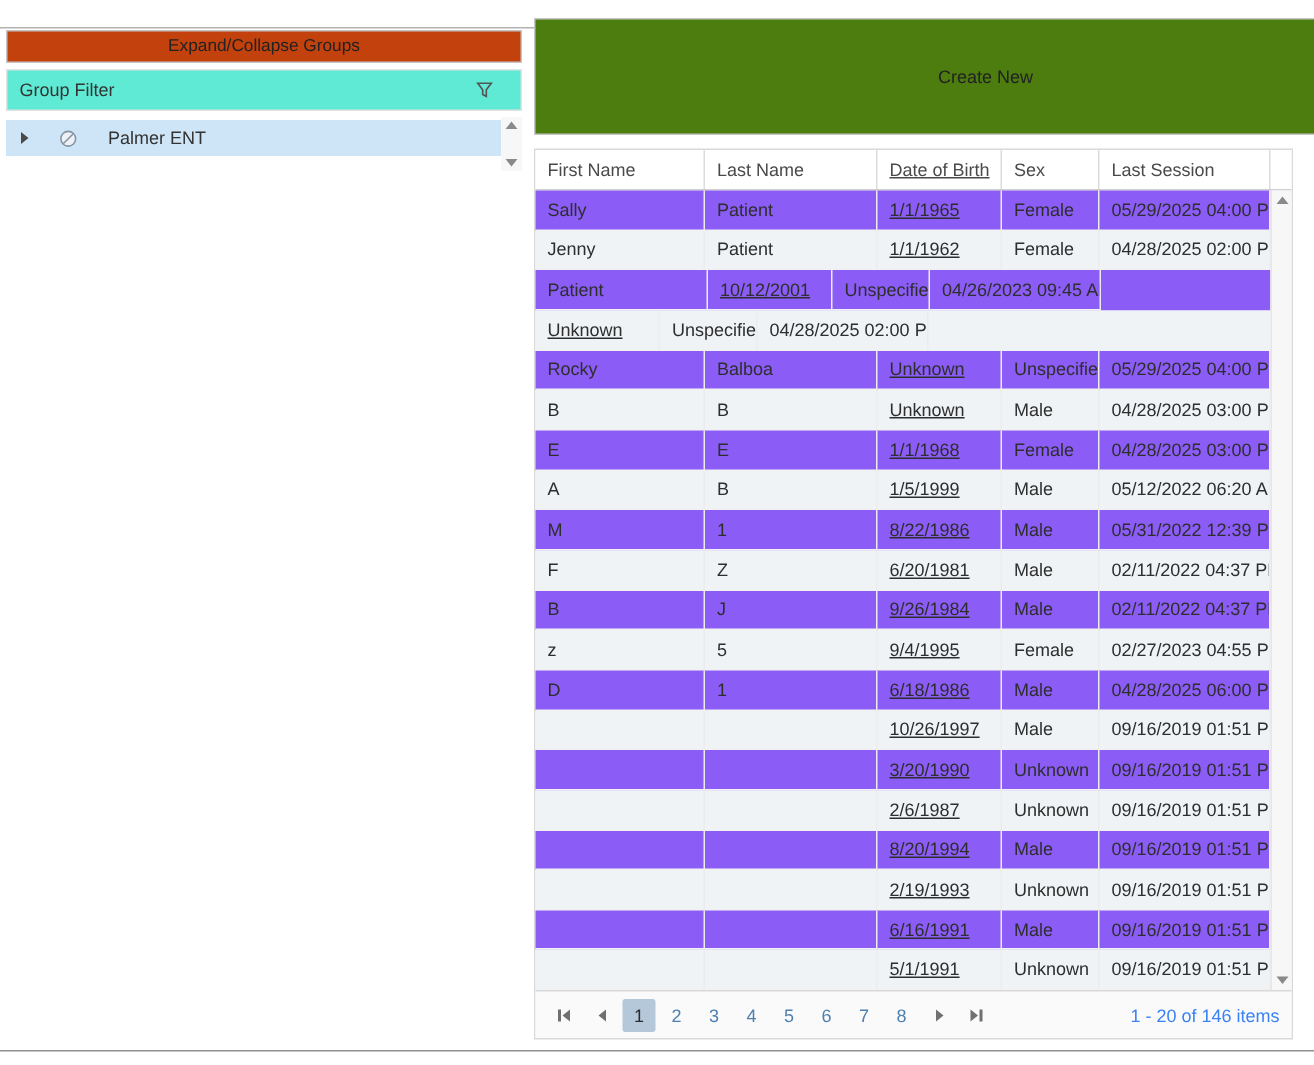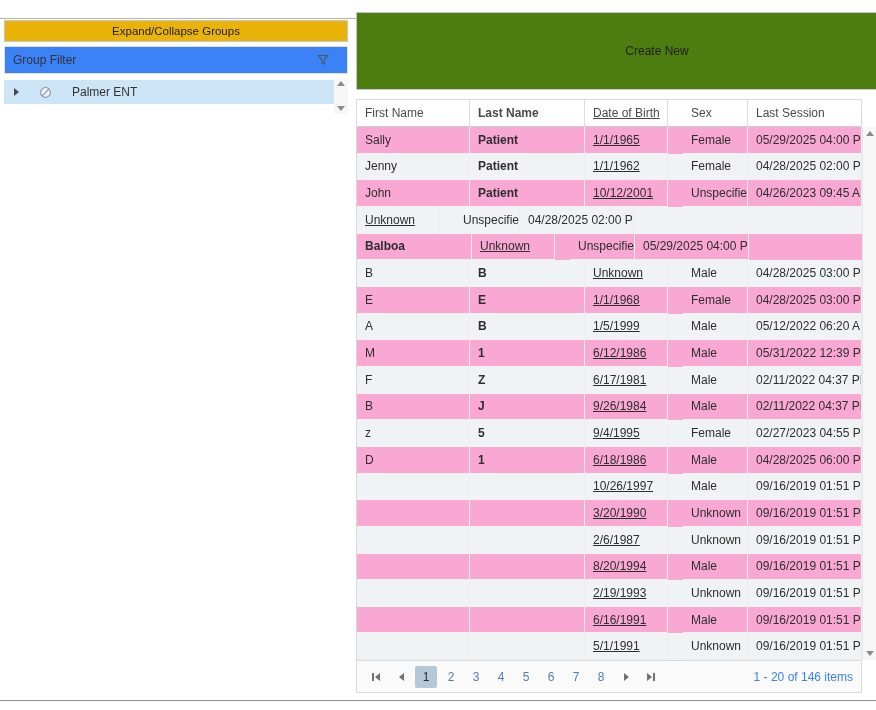--- a/index.html
+++ b/index.html
@@ -9,26 +9,26 @@
     font-family:"Liberation Sans","DejaVu Sans",sans-serif; font-size:12px; color:#333;
     overflow:hidden;
   }
   .top-line { position:absolute; left:0; top:18px; width:876px; border-top:1px solid #b3b3b3; }
   .bottom-line { position:absolute; left:0; top:700px; width:876px; border-top:1px solid #8f8f8f; }
 
   
   .left-panel { position:absolute; left:4px; top:20px; width:344px; height:672px; }
   .expand-collapse-btn {
     position:absolute; left:0; top:0; width:344px; height:22px;
-    background:#eab308; border:1px solid #c6c6c6; font:11.5px "Liberation Sans",sans-serif;
+    background:#c2410c; border:1px solid #c6c6c6; font:11.5px "Liberation Sans",sans-serif;
     color:#222; text-align:center; padding:0;
   }
   .group-filter {
     position:absolute; left:0; top:26px; width:344px; height:28px;
-    background:#3b82f6; border:1px solid #e2e2e2;
+    background:#5eead4; border:1px solid #e2e2e2;
     display:flex; align-items:center; justify-content:space-between; padding:0 18px 0 8px;
   }
   .tree-area { position:absolute; left:0; top:58px; width:344px; height:36px; }
   .tree-row {
     position:absolute; left:0; top:2px; width:330px; height:24px;
     background:#cde5f7; display:flex; align-items:center; gap:20px; padding-left:10px; cursor:pointer;
   }
   .caret-right { width:0; height:0; border-top:4px solid transparent; border-bottom:4px solid transparent; border-left:5px solid #4a4a4a; }
   .mini-scrollbar {
     position:absolute; right:0; top:0; width:14px; height:36px;
@@ -48,27 +48,27 @@
     position:absolute; left:0; top:87px; width:506px; height:594px;
     border:1px solid #d9d9d9; display:flex; flex-direction:column; background:#fff;
   }
   .grid-header { height:27px; display:flex; border-bottom:1px solid #cfcfcf; background:#ffffff; flex:0 0 27px; }
   .h-cell {
     display:flex; align-items:center; padding:0 8px; color:#4a4a4a;
     border-right:1px solid #dcdcdc; white-space:nowrap; overflow:hidden; cursor:pointer;
   }
   .h-spacer { width:14px; flex:0 0 14px; }
   .col0 { width:113px; flex:0 0 113px; }
-  .col1 { width:115px; flex:0 0 115px;font-weight:bold; }
+  .col1 { width:115px; flex:0 0 115px; }
   .col2 { width:83px;  flex:0 0 83px;text-decoration:underline; }
-  .col3 { width:65px;  flex:0 0 65px;margin-left:15px; }
+  .col3 { width:65px;  flex:0 0 65px; }
   .col4 { width:114px; flex:0 0 114px; }
   .grid-body { flex:1; display:flex; min-height:0; }
   .rows { flex:1; display:flex; flex-direction:column; }
-  .row { flex:1; display:flex; background:#f9a8d4; cursor:pointer; }
+  .row { flex:1; display:flex; background:#8b5cf6; cursor:pointer; }
   .row:nth-child(even) { background:#eff3f6; }
   .cell {
     display:flex; align-items:center; padding:0 8px; color:#2e2e2e;
     border-right:1px solid #ececec; border-bottom:1px solid #f1f1f1;
     white-space:nowrap; overflow:hidden;
   }
   .v-scrollbar {
     width:14px; flex:0 0 14px; background:#f7f7f7; border-left:1px solid #e6e6e6;
     display:flex; flex-direction:column; justify-content:space-between; align-items:center; padding:4px 0;
   }
@@ -152,32 +152,32 @@
             <div class="cell col4">05/29/2025 04:00 PM</div>
           </div>
           <div class="row">
             <div class="cell col0">Jenny</div>
             <div class="cell col1">Patient</div>
             <div class="cell col2">1/1/1962</div>
             <div class="cell col3">Female</div>
             <div class="cell col4">04/28/2025 02:00 PM</div>
           </div>
           <div class="row">
-            <div class="cell col0">John</div>
             <div class="cell col1">Patient</div>
             <div class="cell col2">10/12/2001</div>
             <div class="cell col3">Unspecified</div>
             <div class="cell col4">04/26/2023 09:45 AM</div>
           </div>
           <div class="row">
             <div class="cell col2">Unknown</div>
             <div class="cell col3">Unspecified</div>
             <div class="cell col4">04/28/2025 02:00 PM</div>
           </div>
           <div class="row">
+            <div class="cell col0">Rocky</div>
             <div class="cell col1">Balboa</div>
             <div class="cell col2">Unknown</div>
             <div class="cell col3">Unspecified</div>
             <div class="cell col4">05/29/2025 04:00 PM</div>
           </div>
           <div class="row">
             <div class="cell col0">B</div>
             <div class="cell col1">B</div>
             <div class="cell col2">Unknown</div>
             <div class="cell col3">Male</div>
@@ -193,28 +193,28 @@
           <div class="row">
             <div class="cell col0">A</div>
             <div class="cell col1">B</div>
             <div class="cell col2">1/5/1999</div>
             <div class="cell col3">Male</div>
             <div class="cell col4">05/12/2022 06:20 AM</div>
           </div>
           <div class="row">
             <div class="cell col0">M</div>
             <div class="cell col1">1</div>
-            <div class="cell col2">6/12/1986</div>
+            <div class="cell col2">8/22/1986</div>
             <div class="cell col3">Male</div>
             <div class="cell col4">05/31/2022 12:39 PM</div>
           </div>
           <div class="row">
             <div class="cell col0">F</div>
             <div class="cell col1">Z</div>
-            <div class="cell col2">6/17/1981</div>
+            <div class="cell col2">6/20/1981</div>
             <div class="cell col3">Male</div>
             <div class="cell col4">02/11/2022 04:37 PM</div>
           </div>
           <div class="row">
             <div class="cell col0">B</div>
             <div class="cell col1">J</div>
             <div class="cell col2">9/26/1984</div>
             <div class="cell col3">Male</div>
             <div class="cell col4">02/11/2022 04:37 PM</div>
           </div>

